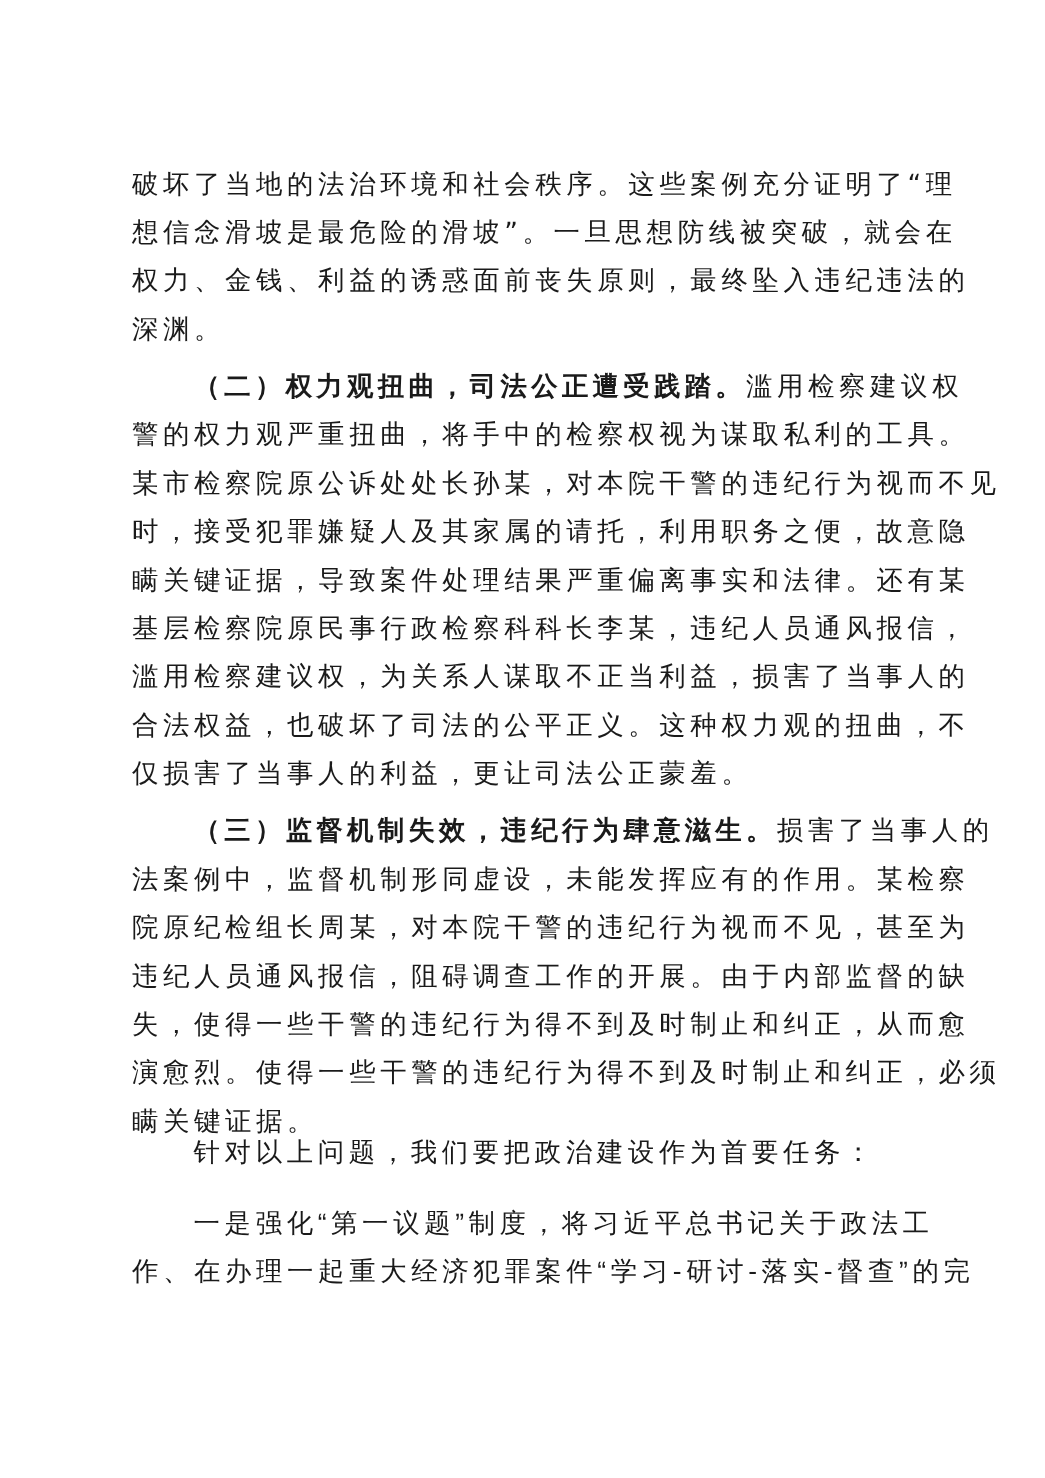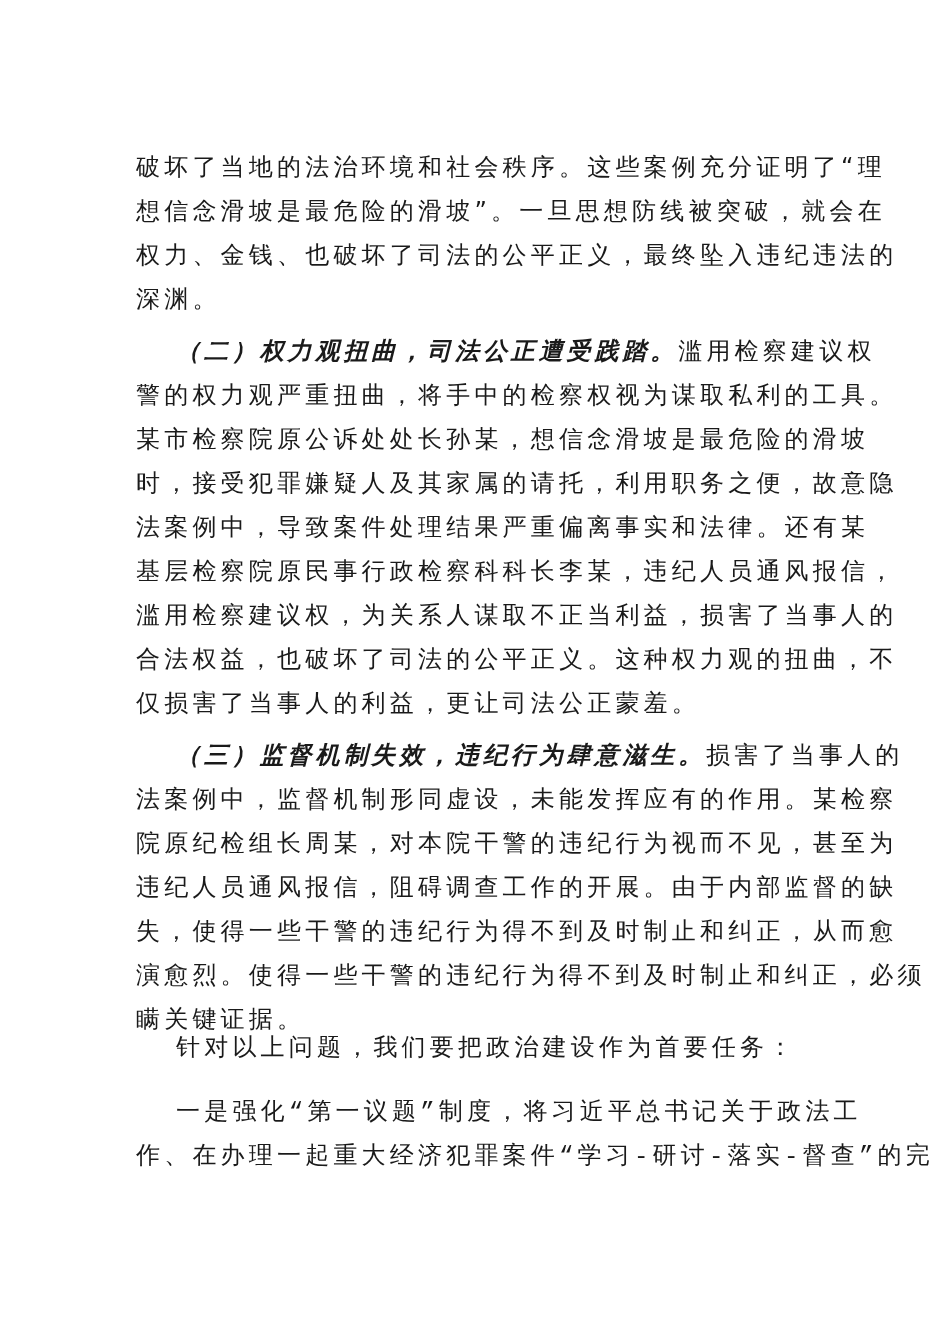--- a/index.html
+++ b/index.html
@@ -16,47 +16,47 @@
       color: #1a1a1a;
     }
     .page {
       position: absolute;
       left: 120px;
       top: 145px;
       width: 708px;
     }
     .line {
       position: absolute;
-      left: 16px;
+      left: 0;
       height: 44px;
       line-height: 44px;
       font-size: 24px;
       white-space: nowrap;
       letter-spacing: 4.2px;
     }
     .indent { left: 56px; }
-    .bold { font-weight: bold; letter-spacing: 3.9px; font-style: italic; }
-    .kai { font-family: Liberation Mono, monospace; }
+    .bold { font-weight: bold; letter-spacing: 3.9px; }
+    .kai { font-family: Liberation Sans, sans-serif; }
   </style>
 </head>
 <body>
 
 <div class="page">
   <div class="line" style="top:0px">破坏了当地的法治环境和社会秩序。这些案例充分证明了“理</div>
   <div class="line" style="top:44px">想信念滑坡是最危险的滑坡”。一旦思想防线被突破，就会在</div>
-  <div class="line" style="top:88px">权力、金钱、也破坏了司法的公平正义，最终坠入违纪违法的</div>
+  <div class="line" style="top:88px">权力、金钱、利益的诱惑面前丧失原则，最终坠入违纪违法的</div>
   <div class="line" style="top:132px">深渊。</div>
 
   <div class="line indent" style="top:184px">
     <span class="bold">（二）权力观扭曲，司法公正遭受践踏。</span><span>滥用检察建议权</span>
   </div>
   <div class="line" style="top:228px">警的权力观严重扭曲，将手中的检察权视为谋取私利的工具。</div>
-  <div class="line" style="top:272px">某市检察院原公诉处处长孙某，想信念滑坡是最危险的滑坡</div>
+  <div class="line" style="top:272px">某市检察院原公诉处处长孙某，对本院干警的违纪行为视而不见</div>
   <div class="line" style="top:316px">时，接受犯罪嫌疑人及其家属的请托，利用职务之便，故意隐</div>
-  <div class="line" style="top:360px">法案例中，导致案件处理结果严重偏离事实和法律。还有某</div>
+  <div class="line" style="top:360px">瞒关键证据，导致案件处理结果严重偏离事实和法律。还有某</div>
   <div class="line" style="top:404px">基层检察院原民事行政检察科科长李某，违纪人员通风报信，</div>
   <div class="line" style="top:448px">滥用检察建议权，为关系人谋取不正当利益，损害了当事人的</div>
   <div class="line" style="top:492px">合法权益，也破坏了司法的公平正义。这种权力观的扭曲，不</div>
   <div class="line" style="top:536px">仅损害了当事人的利益，更让司法公正蒙羞。</div>
 
   <div class="line indent" style="top:588px">
     <span class="bold">（三）监督机制失效，违纪行为肆意滋生。</span><span>损害了当事人的</span>
   </div>
   <div class="line" style="top:632px">法案例中，监督机制形同虚设，未能发挥应有的作用。某检察</div>
   <div class="line" style="top:676px">院原纪检组长周某，对本院干警的违纪行为视而不见，甚至为</div>

